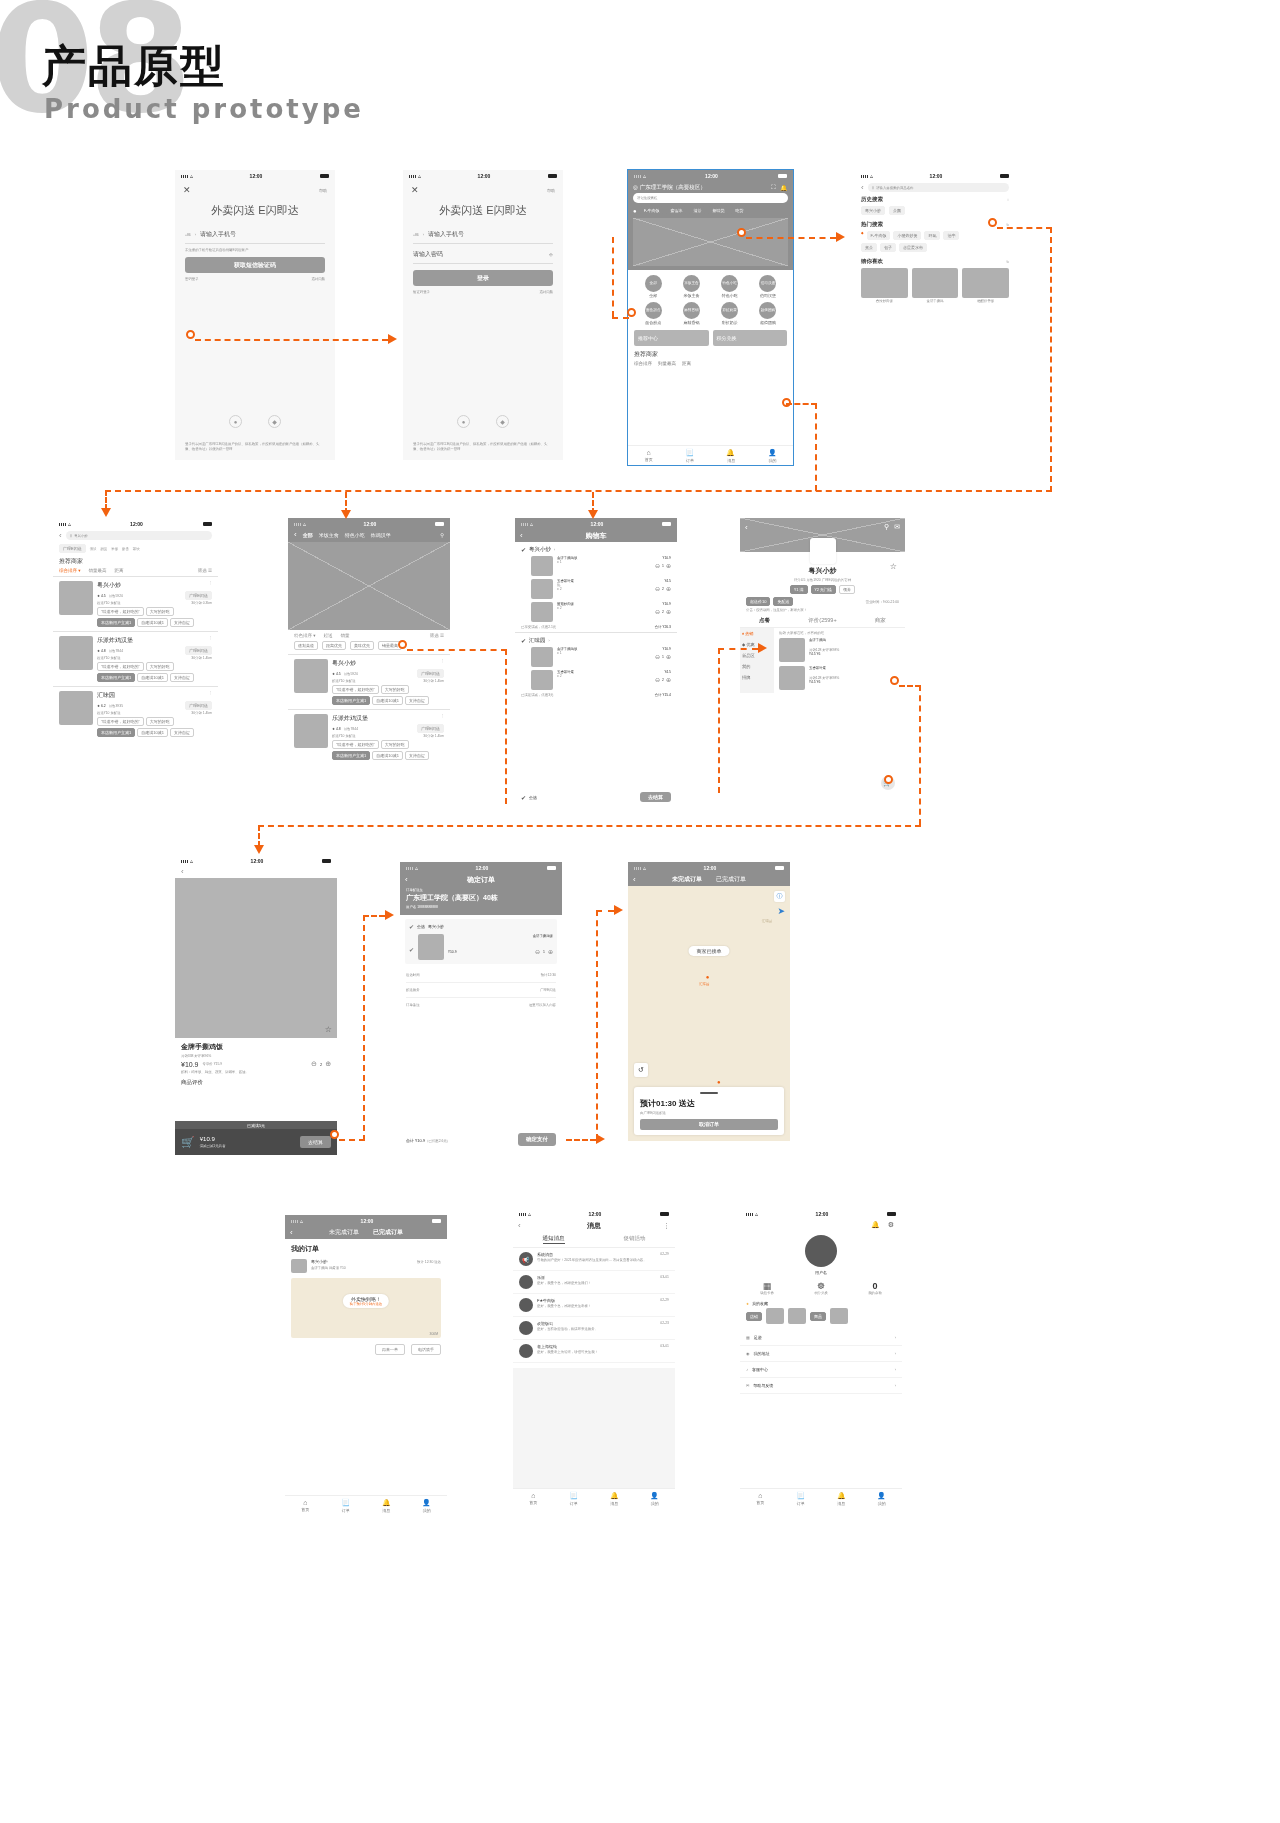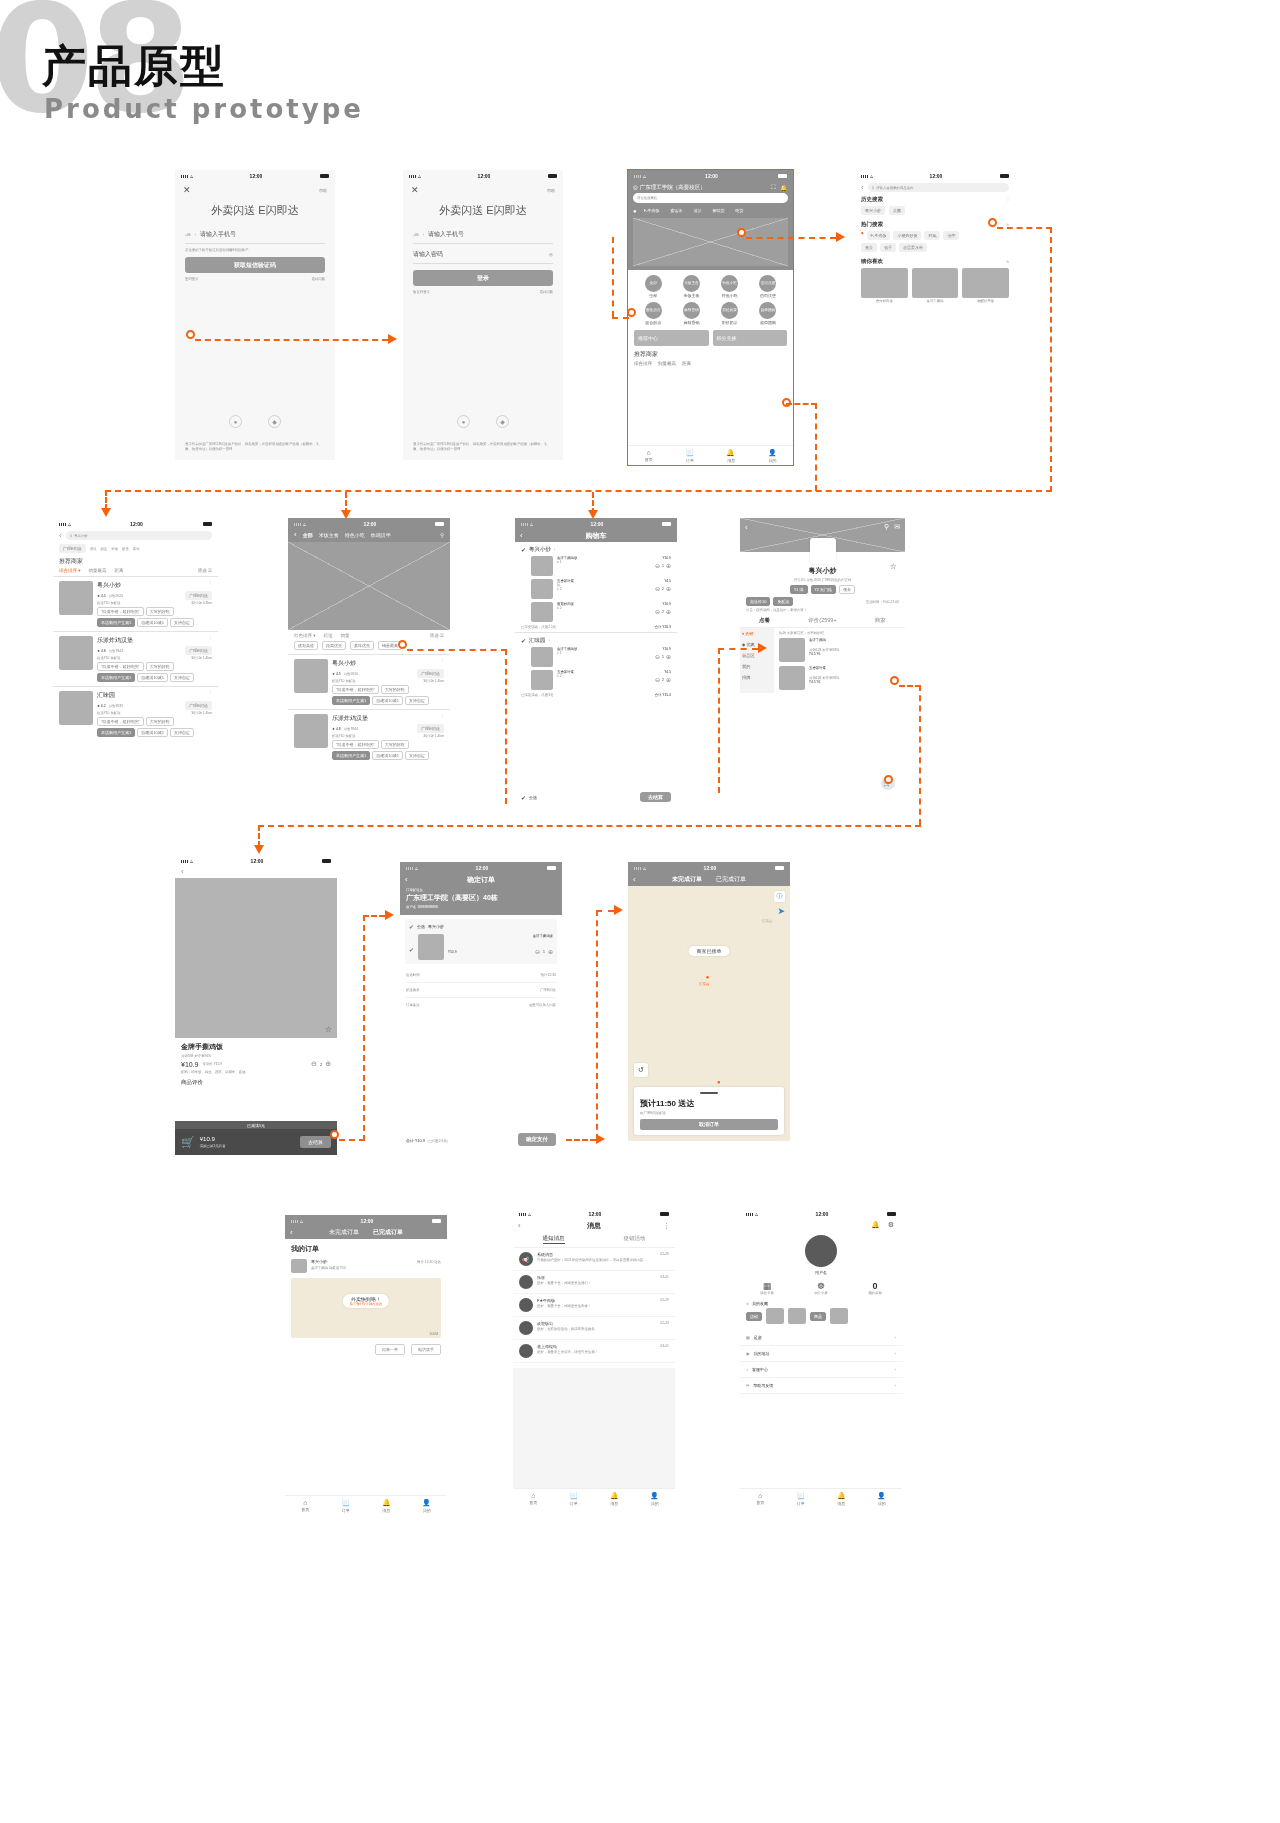--- a/index.html
+++ b/index.html
@@ -859,21 +859,21 @@
     <div style="position:absolute;right:5px;top:20px;font-size:9px;color:#2f7fd0;">➤</div>
     <div class="tiny" style="position:absolute;right:18px;top:33px;color:#b3a17c;">汇味园</div>
     <div style="position:absolute;left:50%;transform:translateX(-50%);top:60px;background:#fff;border-radius:7px;padding:2px 8px;font-size:5px;color:#444;box-shadow:0 0 2px rgba(0,0,0,.15);">商家已接单</div>
     <div style="position:absolute;left:48%;top:88px;font-size:6px;color:#f2620f;">●</div>
     <div class="tiny" style="position:absolute;left:44%;top:96px;color:#f2620f;">汇味园</div>
     <div style="position:absolute;left:6px;bottom:64px;width:14px;height:14px;background:#fff;border-radius:2px;display:flex;align-items:center;justify-content:center;font-size:7px;color:#333;box-shadow:0 0 2px rgba(0,0,0,.15);">↺</div>
     <div style="position:absolute;left:55%;bottom:56px;font-size:6px;color:#f2620f;">●</div>
     <div class="tiny" style="position:absolute;left:50%;bottom:50px;color:#f2620f;">山茶果园</div>
     <div style="position:absolute;left:6px;right:6px;bottom:6px;background:#fff;border-radius:3px;padding:5px 6px;box-shadow:0 0 3px rgba(0,0,0,.12);">
       <div style="width:18px;height:2px;background:#555;margin:0 auto 4px;border-radius:1px;"></div>
-      <div style="font-size:8px;font-weight:bold;color:#222;">预计11:50 送达</div>
+      <div style="font-size:8px;font-weight:bold;color:#222;">预计01:30 送达</div>
       <div class="tiny gray" style="margin-top:2px;">由广理E闪送配送</div>
       <div class="gbtn" style="height:11px;line-height:11px;font-size:5px;margin-top:4px;border-radius:2px;">取消订单</div>
     </div>
   </div>
 </div>
 
 <div class="phone" style="left:285px;top:1215px;width:162px;height:300px;background:#fff;">
   <div class="statusbar" style="background:#8f8f8f;color:#fff;">
     <span class="sb-l">
         <span class="bars" style="filter:invert(1)"></span>

